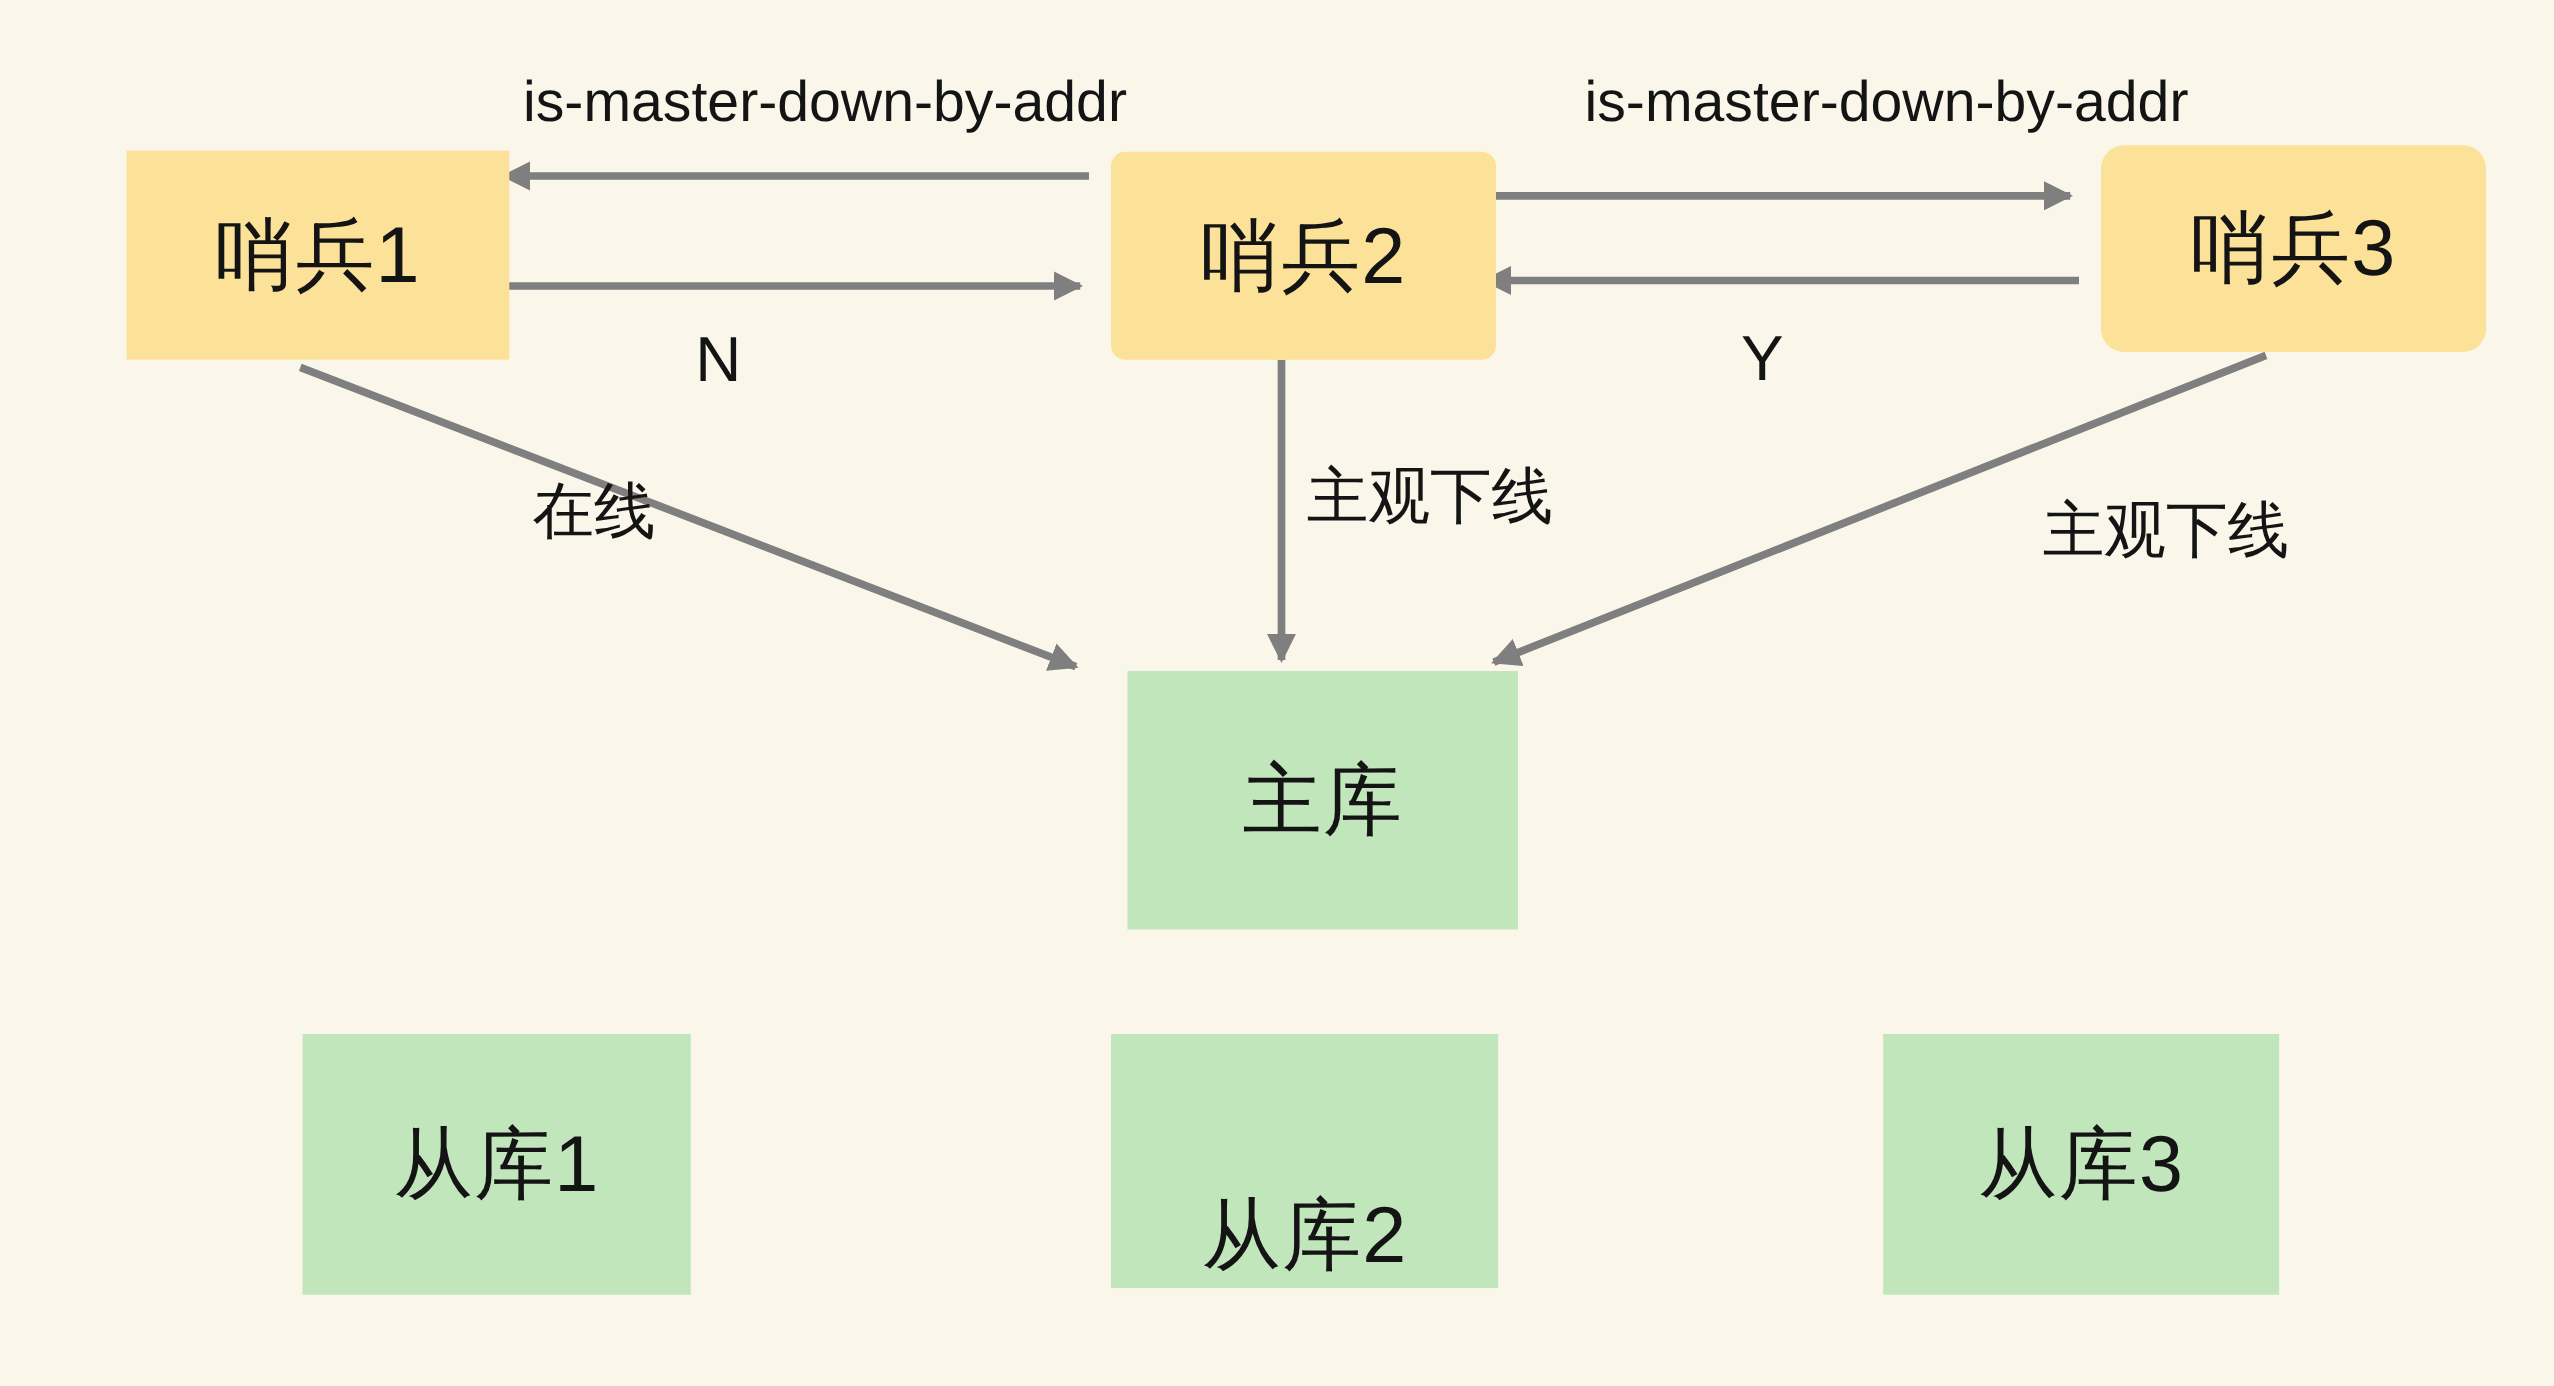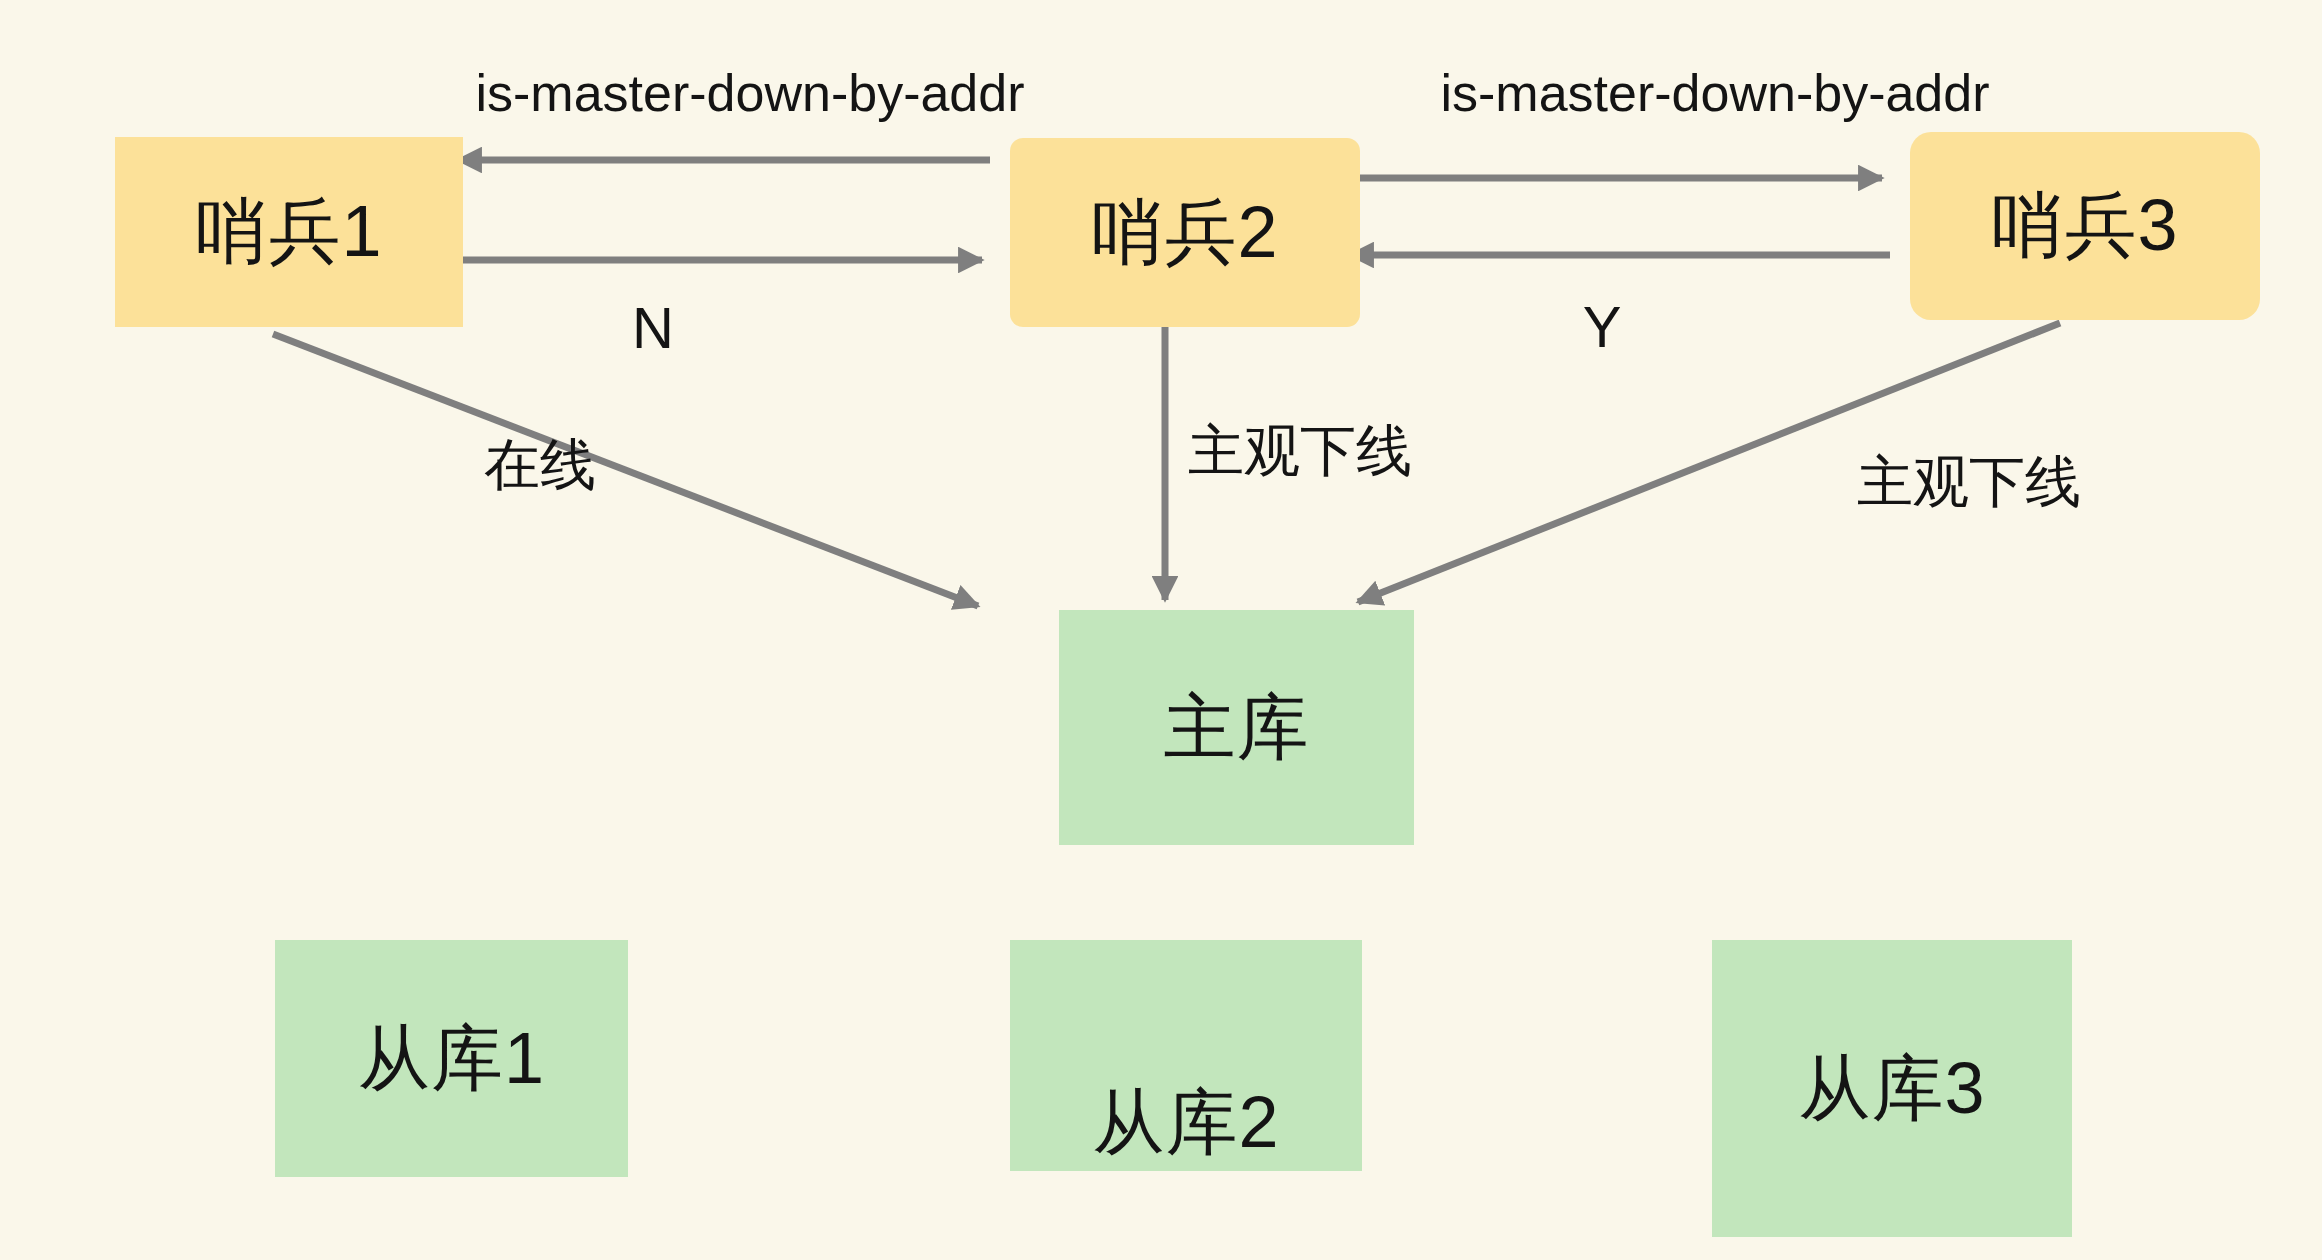--- a/index.html
+++ b/index.html
@@ -87,31 +87,31 @@
   <div class="node node--sentinel" style="left:95px;top:137px;width:348px;height:190px;">
     <span>哨兵1</span>
   </div>
   <div class="node node--sentinel" style="left:990px;top:138px;width:350px;height:189px;border-radius:13px;">
     <span>哨兵2</span>
   </div>
   <div class="node node--sentinel" style="left:1890px;top:132px;width:350px;height:188px;border-radius:21px;">
     <span>哨兵3</span>
   </div>
 
-  <div class="node node--db" style="left:1039px;top:610px;width:355px;height:235px;">
+  <div class="node node--db" style="left:1005px;top:610px;width:355px;height:235px;">
     <span>主库</span>
   </div>
 
   <div class="node node--db" style="left:255px;top:940px;width:353px;height:237px;">
     <span>从库1</span>
   </div>
   <div class="node node--db" style="left:990px;top:940px;width:352px;height:231px;align-items:flex-end;">
     <span>从库2</span>
   </div>
-  <div class="node node--db" style="left:1692px;top:940px;width:360px;height:297px;">
+  <div class="node node--db" style="left:1692px;top:940px;width:360px;height:237px;">
     <span>从库3</span>
   </div>
 
   <div class="edge-label" style="left:750px;top:93px;">is-master-down-by-addr</div>
   <div class="edge-label" style="left:1715px;top:93px;">is-master-down-by-addr</div>
   <div class="edge-label edge-label--branch" style="left:653px;top:327px;">N</div>
   <div class="edge-label edge-label--branch" style="left:1602px;top:326px;">Y</div>
   <div class="edge-label edge-label--state" style="left:540px;top:466px;">在线</div>
   <div class="edge-label edge-label--state" style="left:1300px;top:452px;">主观下线</div>
   <div class="edge-label edge-label--state" style="left:1969px;top:483px;">主观下线</div>

